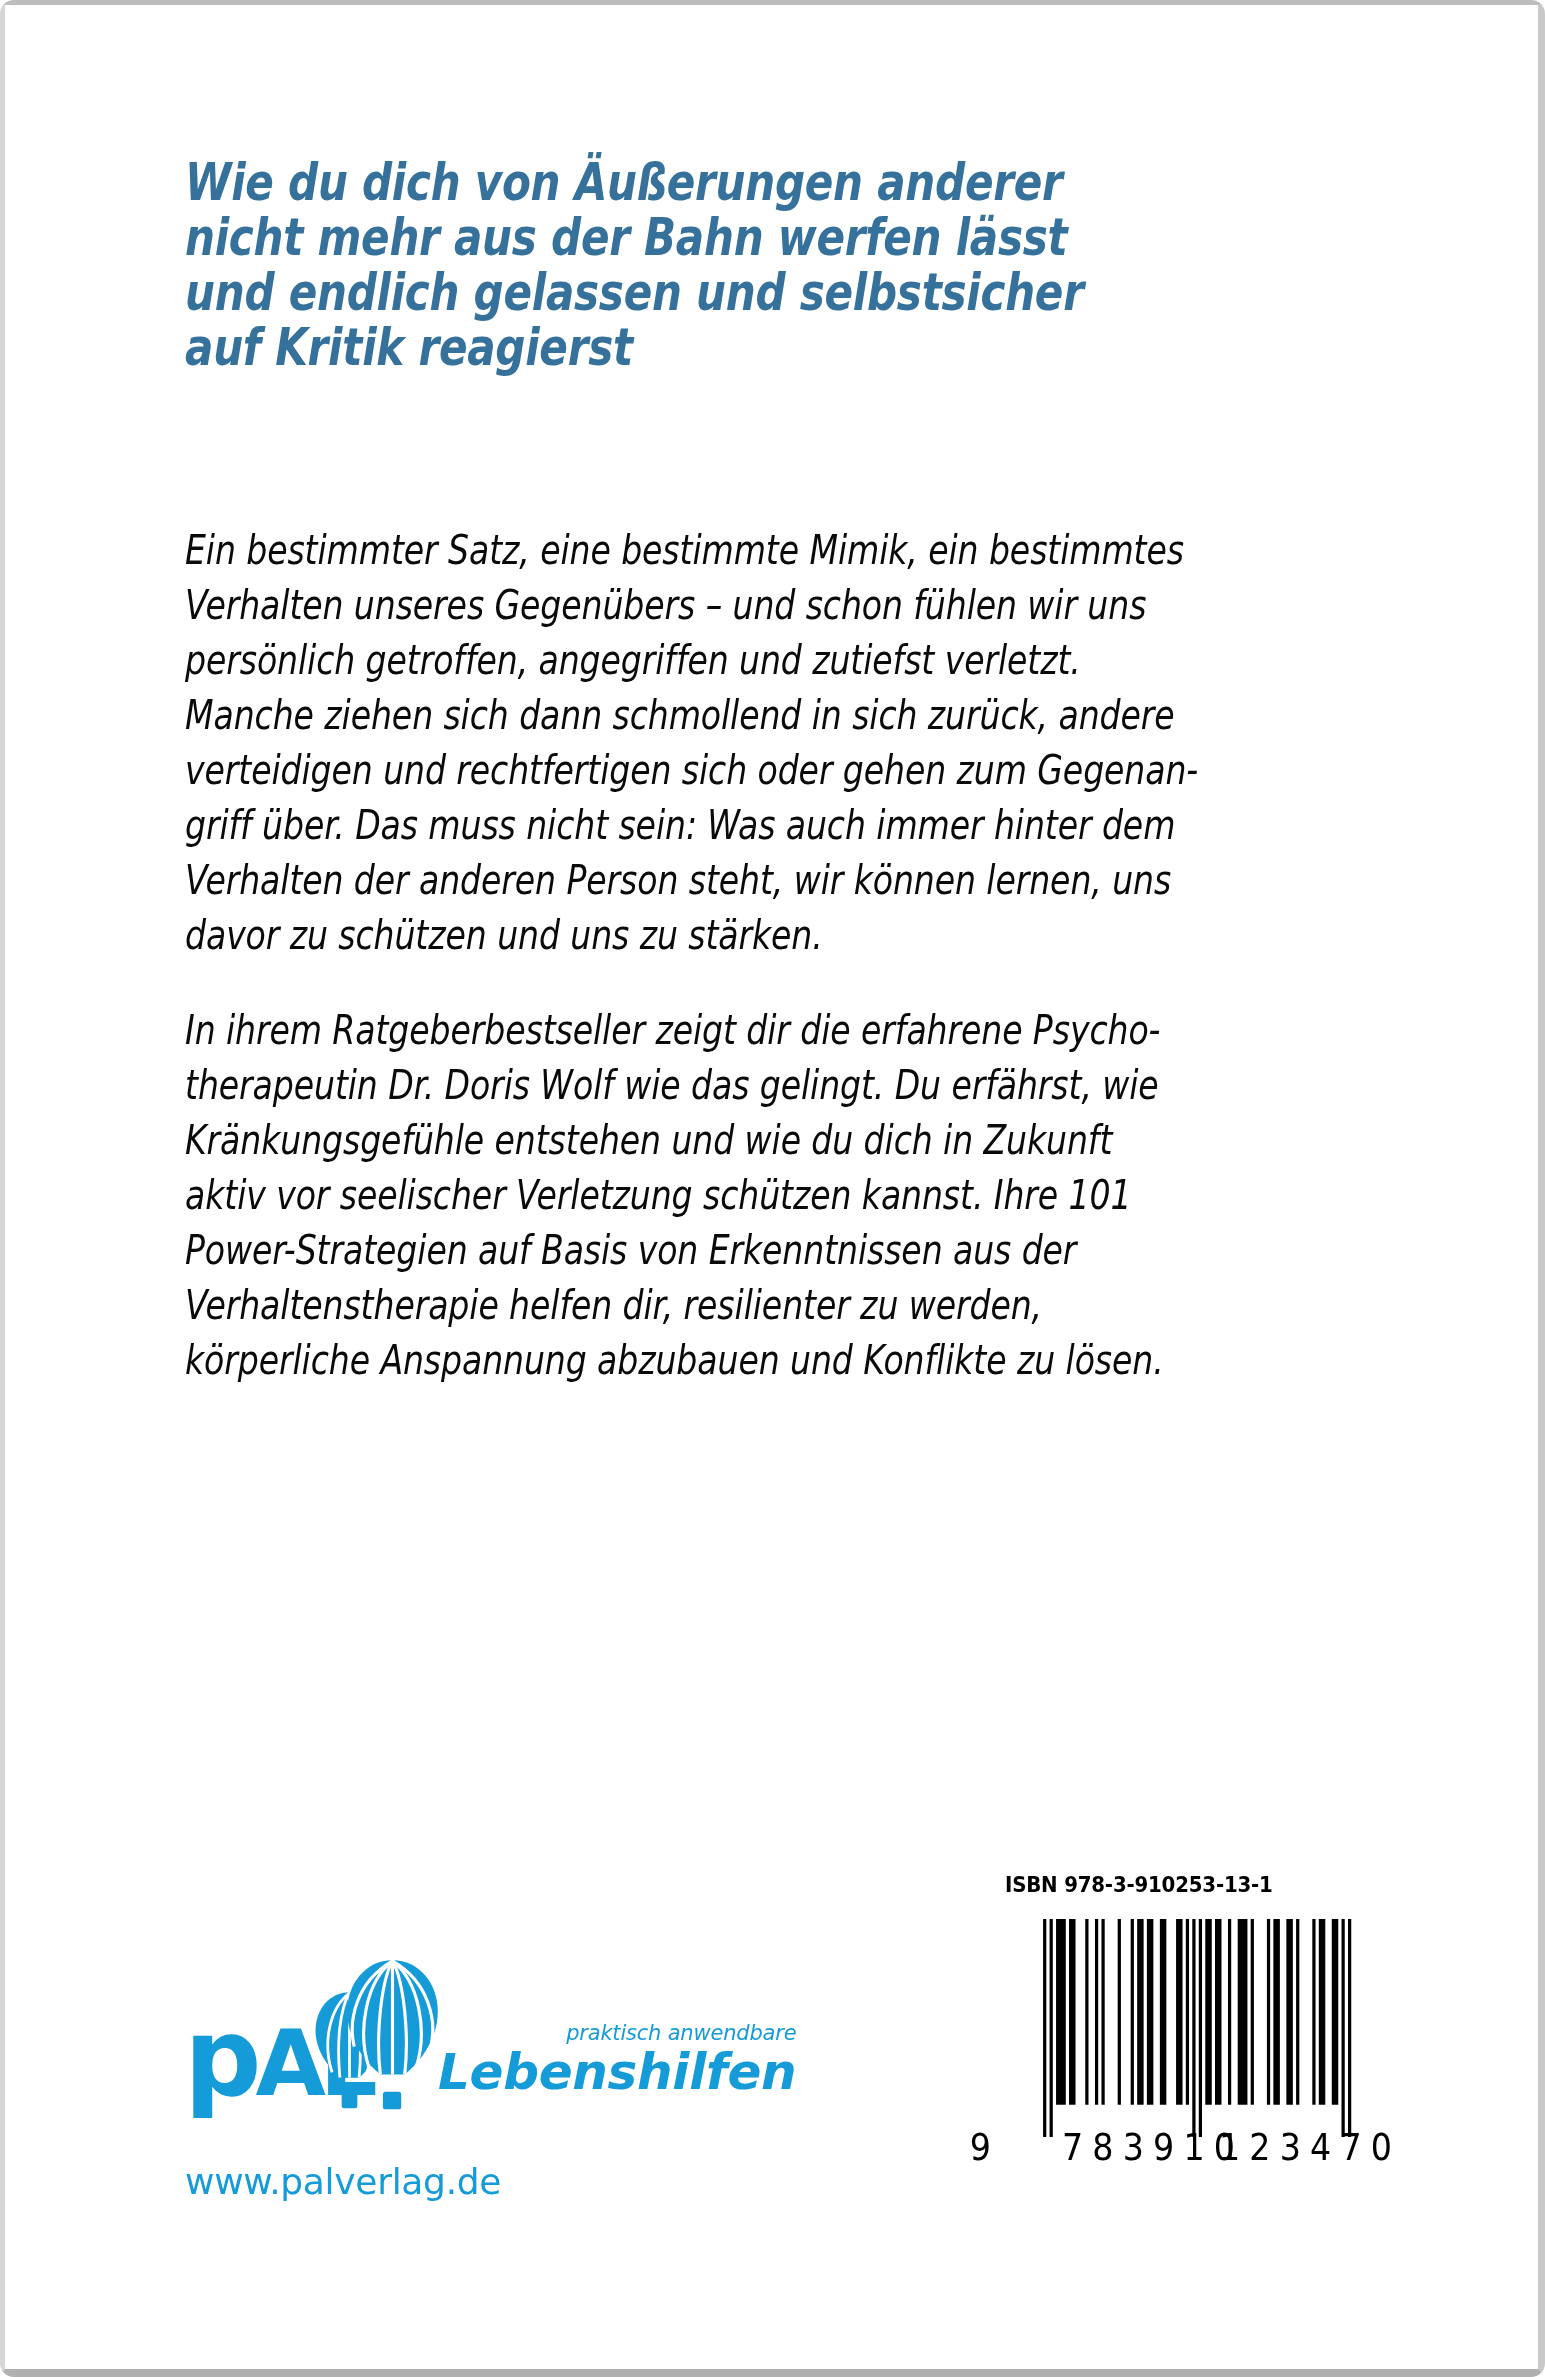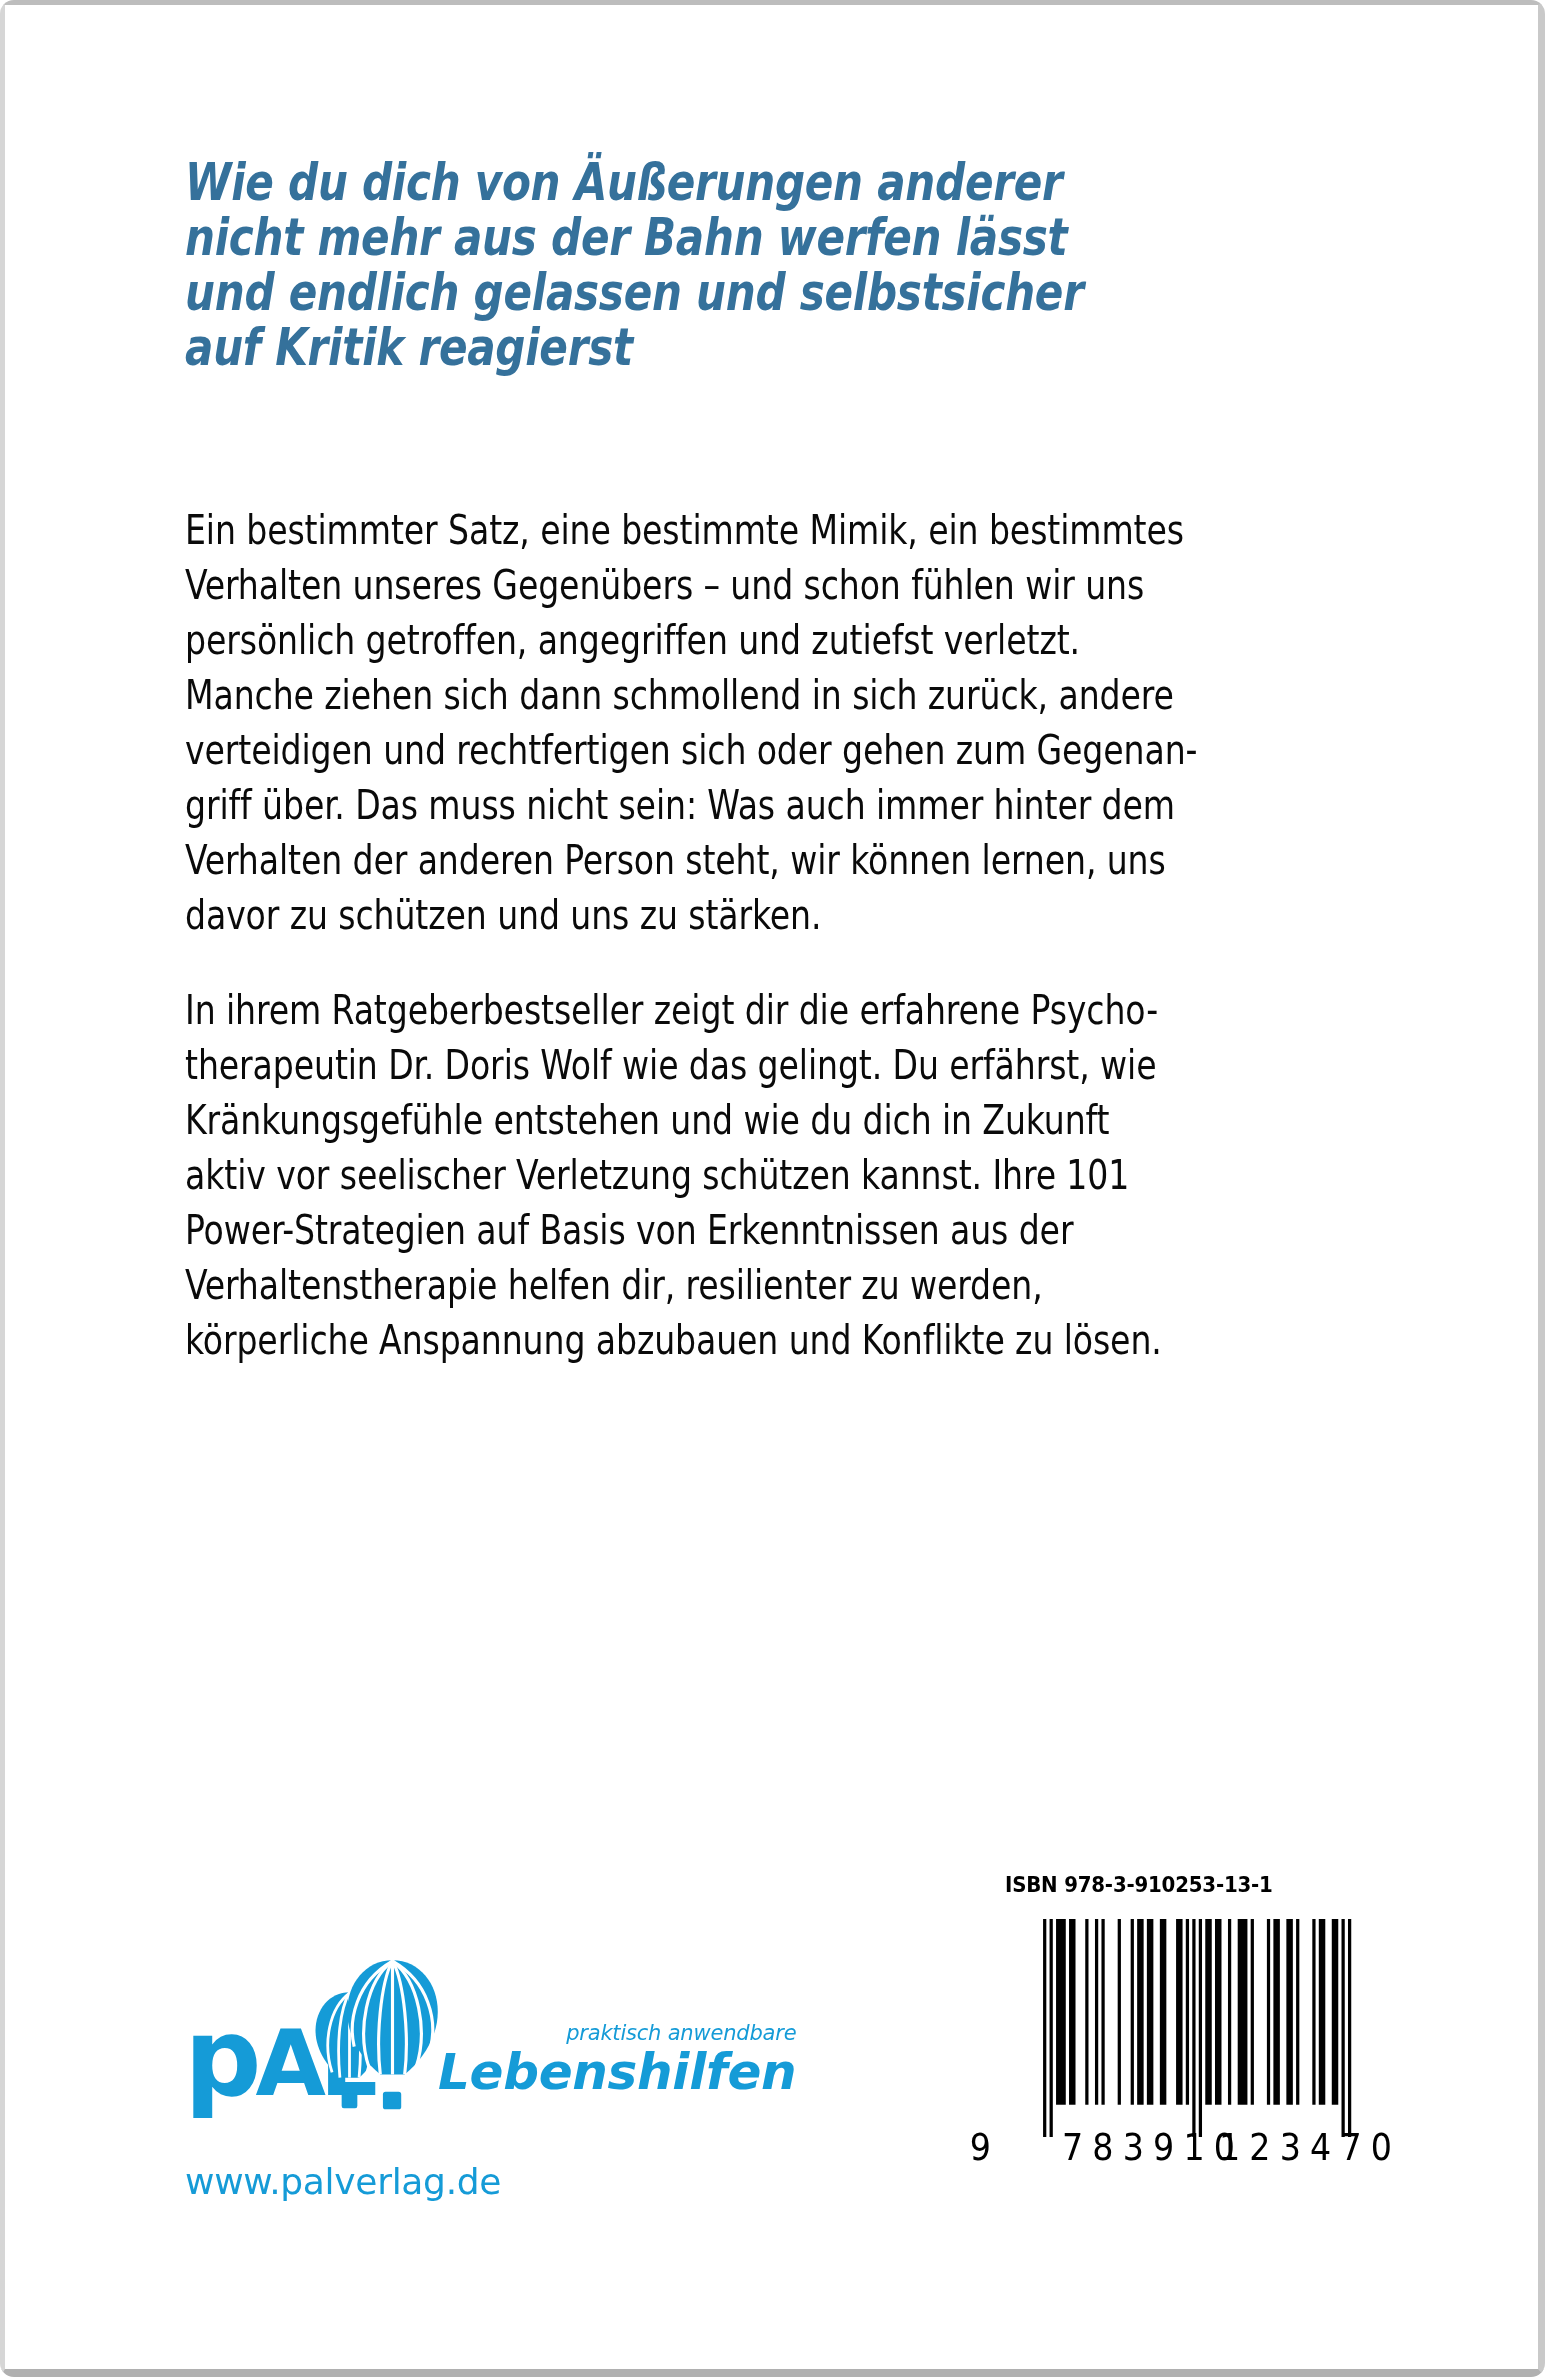--- a/index.html
+++ b/index.html
@@ -57,22 +57,23 @@
     letter-spacing: -0.3px;
     transform: scaleX(0.90);
     transform-origin: left center;
     white-space: nowrap;
   }
 
   
   #body-copy {
     position: absolute;
     left: 185px;
-    top: 503px;
+    top: 523px;
     width: 1152px;
+    font-style: italic;
   }
   .para {
     margin: 0 0 40px 0;
   }
   .para:last-child { margin-bottom: 0; }
   .para .bl {
     color: #0a0a0a;
     font-family: "DejaVu Sans Condensed", "Liberation Sans Narrow", "Liberation Sans", sans-serif;
     font-weight: 400;
     font-size: 40px;

